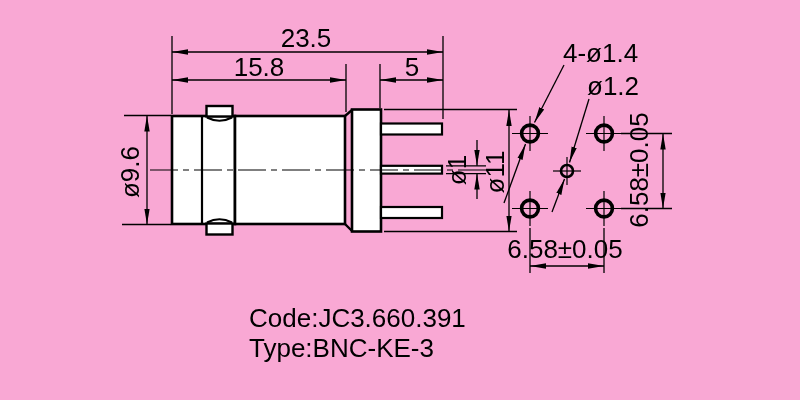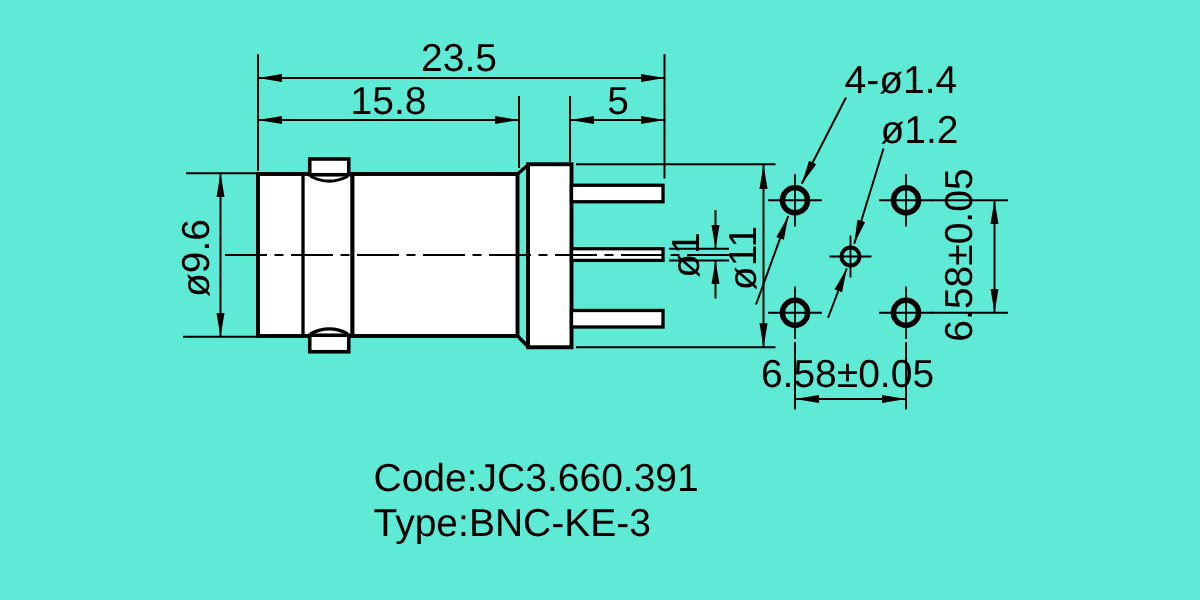--- a/index.html
+++ b/index.html
@@ -1,16 +1,16 @@
 <!DOCTYPE html>
 <html><head>
 <meta charset="utf-8">
 <style>
   html,body{margin:0;padding:0;background:#ffffff;}
-  .stage{position:relative;width:800px;height:400px;background:#5eead4;overflow:hidden;}
+  .stage{position:relative;width:800px;height:400px;background:#f9a8d4;overflow:hidden;}
   .dim-text{font-family:"Liberation Sans",sans-serif;font-size:26px;fill:#000;}
   .title-text{font-family:"Liberation Sans",sans-serif;font-size:26px;fill:#000;}
   svg{display:block;}
 </style>
 </head>
 <body>
 
 <div class="stage">
 <svg width="800" height="400" viewBox="0 0 800 400">
   <defs>

